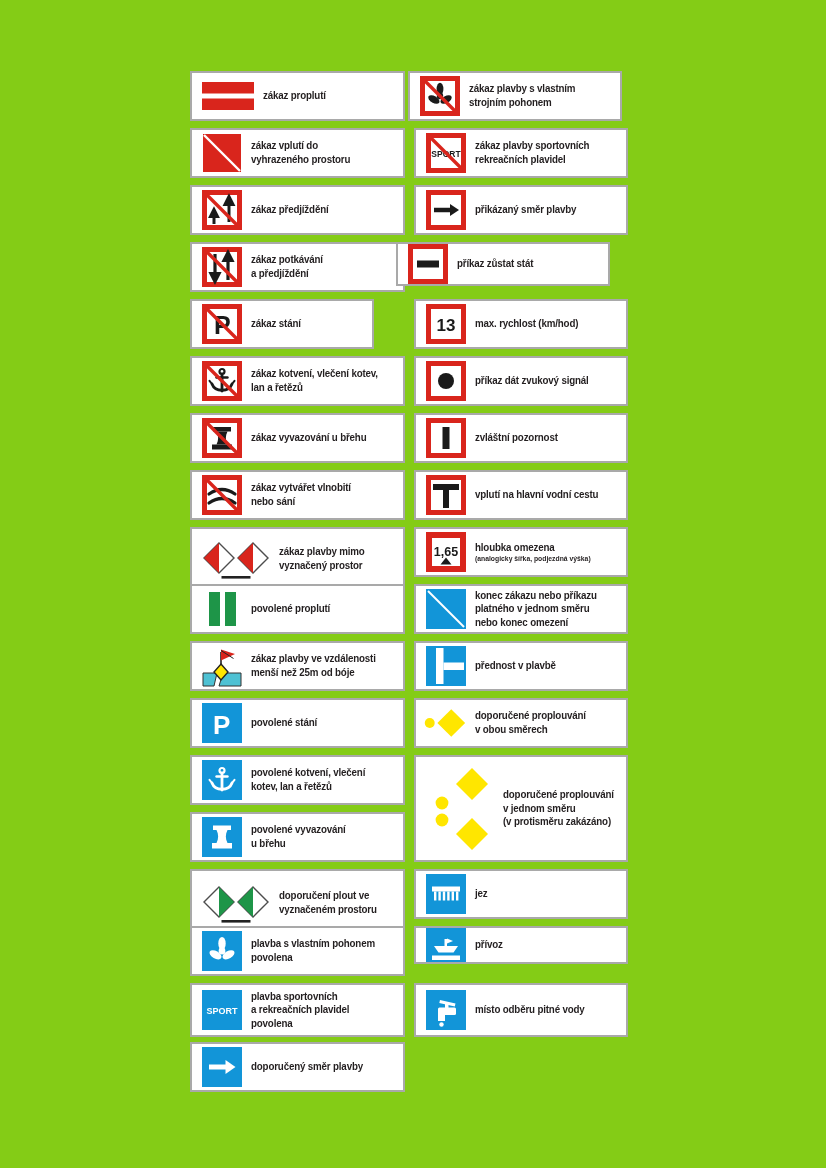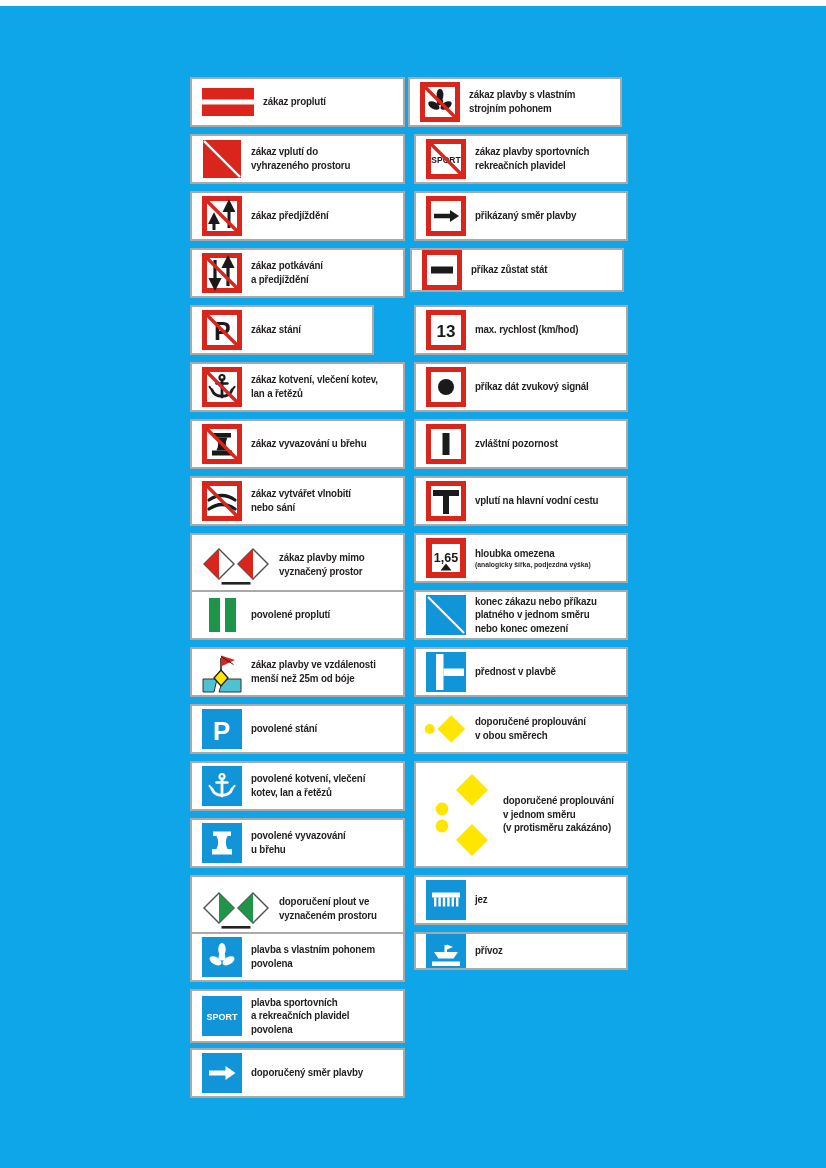--- a/index.html
+++ b/index.html
@@ -1,17 +1,17 @@
 <!DOCTYPE html>
 <html><head>
 <meta charset="utf-8">
 <style>
   html,body{margin:0;padding:0;background:#fff;}
   body{width:826px;height:1168px;position:relative;font-family:"Liberation Sans",sans-serif;}
-  .page{position:absolute;inset:0;background:#0ea5e9;margin-top:6px;}
+  .page{position:absolute;inset:0;background:#84cc16;}
   .cell{position:absolute;box-sizing:border-box;border:2px solid #a9a9a9;background:#fff;
         display:flex;align-items:center;overflow:hidden;}
   .ic{flex:0 0 auto;margin-left:8px;width:44px;display:flex;justify-content:center;align-items:center;}
   .ic.w56{width:56px;}
   .ic.w72{width:72px;}
   .ic.w64{width:64px;margin-left:16px;}
   .ic svg{display:block;}
   .lbl{margin-left:7px;font-size:11.5px;font-weight:bold;color:#231f20;line-height:1.18;
        white-space:pre;letter-spacing:-0.2px;transform:scaleX(.85);transform-origin:left center;}
   .lbl .main{display:block;}
@@ -303,21 +303,21 @@
     <span class="ic">
       <svg width="40" height="40" viewBox="0 0 40 40">
         <rect x="2.5" y="2.5" width="35" height="35" fill="#fff" stroke="#d9251c" stroke-width="5"></rect>
         <line x1="8" y1="20" x2="25" y2="20" stroke="#1a1a1a" stroke-width="4.5"></line>
         <polygon points="33,20 24,14 24,26" fill="#1a1a1a"></polygon>
       </svg>
     </span>
     <span class="lbl">přikázaný směr plavby</span>
   </div>
 
-  <div class="cell" style="left:410px;top:242px;width:214px;height:44px">
+  <div class="cell" style="left:396px;top:242px;width:214px;height:44px">
     <span class="ic">
       <svg width="40" height="40" viewBox="0 0 40 40">
         <rect x="2.5" y="2.5" width="35" height="35" fill="#fff" stroke="#d9251c" stroke-width="5"></rect>
         <rect x="9" y="16.5" width="22" height="7" fill="#1a1a1a"></rect>
       </svg>
     </span>
     <span class="lbl">příkaz zůstat stát</span>
   </div>
 
   <div class="cell" style="left:414px;top:299px;width:214px;height:50px">
@@ -446,14 +446,29 @@
           <polygon points="8,21 32,21 27.5,27.5 12.5,27.5"></polygon>
           <rect x="18.5" y="14" width="2.5" height="7"></rect>
           <polygon points="21,13.5 27,16 21,18.5"></polygon>
           <rect x="6" y="30.5" width="28" height="4.5"></rect>
         </g>
       </svg>
     </span>
     <span class="lbl">přívoz</span>
   </div>
 
+  <div class="cell" style="left:414px;top:983px;width:214px;height:54px">
+    <span class="ic">
+      <svg width="40" height="40" viewBox="0 0 40 40">
+        <rect x="0" y="0" width="40" height="40" fill="#1295d8"></rect>
+        <g fill="#fff">
+          <polygon points="14,10 29.5,13.5 28.8,16.5 13.3,13"></polygon>
+          <rect x="19" y="12.5" width="3.5" height="6"></rect>
+          <rect x="12" y="17.5" width="18" height="7.5" rx="1.5"></rect>
+          <rect x="12" y="22" width="7" height="9"></rect>
+          <circle cx="15.5" cy="34.5" r="2.2"></circle>
+        </g>
+      </svg>
+    </span>
+    <span class="lbl">místo odběru pitné vody</span>
+  </div>
 
 </div>
 
 </body></html>

